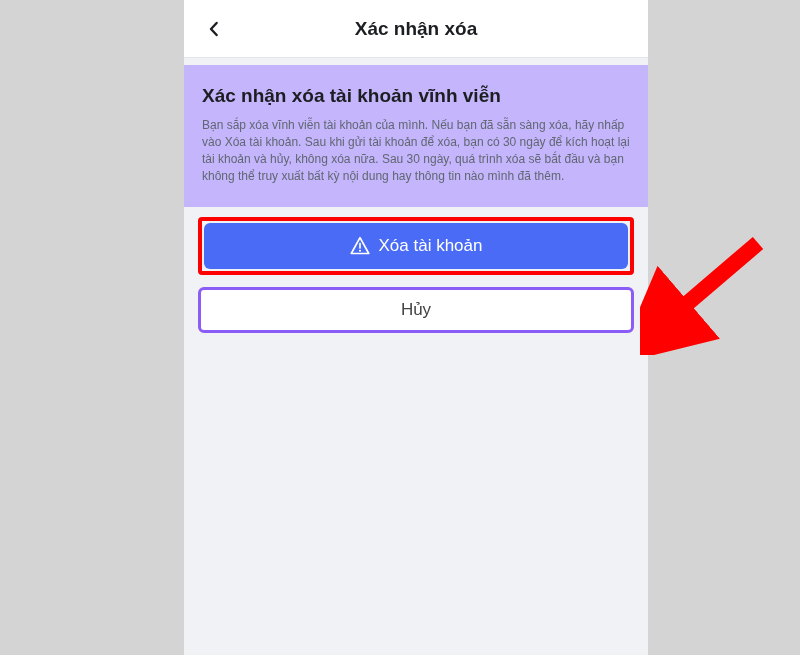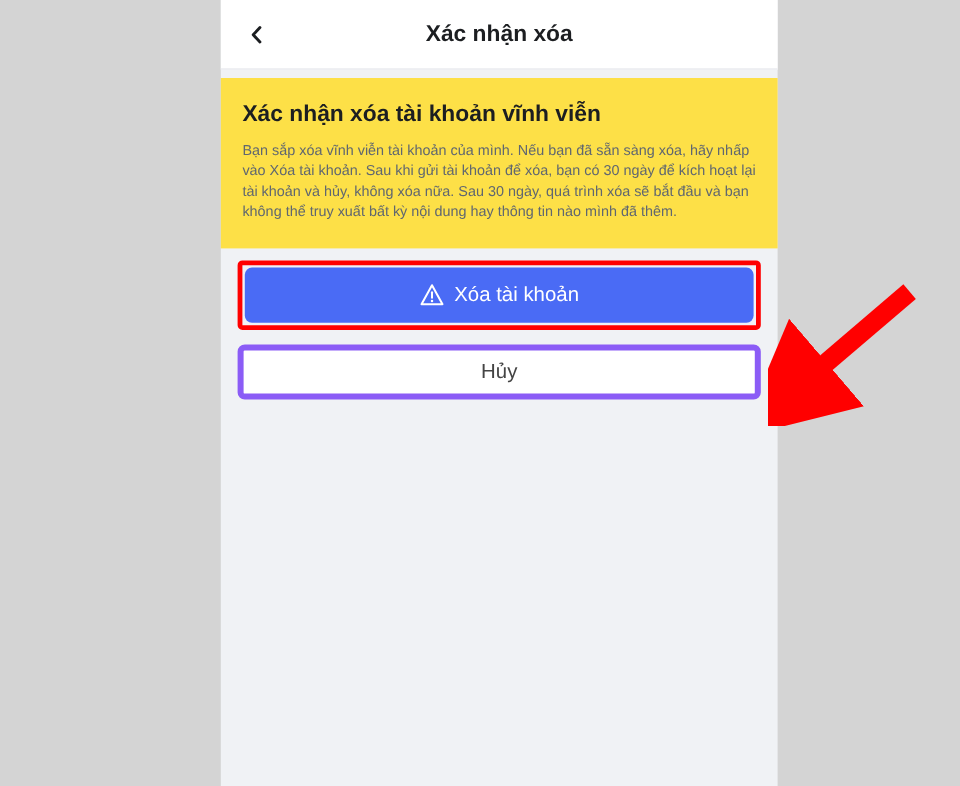--- a/index.html
+++ b/index.html
@@ -42,21 +42,21 @@
     }
     .back-btn svg { width: 18px; height: 18px; }
     .header-title {
       flex: 1;
       text-align: center;
       font-size: 19px;
       font-weight: 700;
       color: #1C1E21;
     }
     .card {
-      background: #fde047;
+      background: #c4b5fd;
       margin-top: 7px;
       padding: 20px 18px 22px 18px;
     }
     .card-title {
       font-size: 19px;
       font-weight: 700;
       color: #1C1E21;
       margin-bottom: 10px;
     }
     .card-body {
@@ -97,21 +97,21 @@
       width: 20px;
       height: 20px;
       margin-right: 9px;
       display: inline-flex;
       align-items: center;
       justify-content: center;
     }
     .btn-secondary {
       background: #fff;
       color: #444;
-      border: 5px solid #8b5cf6;
+      border: 3px solid #8b5cf6;
       font-weight: 400;
     }
     .arrow {
       position: absolute;
       left: 640px;
       top: 235px;
       width: 140px;
       height: 120px;
       pointer-events: none;
     }

